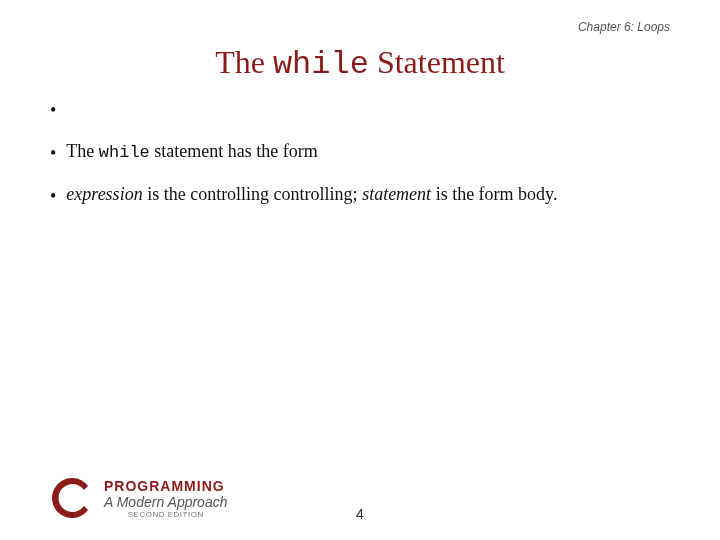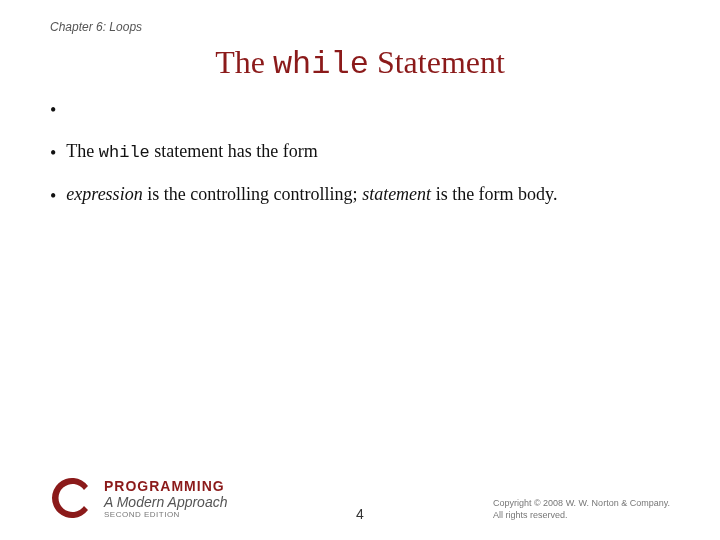--- a/index.html
+++ b/index.html
@@ -19,20 +19,21 @@
       padding: 20px 50px 20px 50px;
       position: relative;
     }
 
     .chapter-label {
       font-family: Arial, sans-serif;
       font-size: 12px;
       color: #555;
       font-style: italic;
       margin-bottom: 10px;
+      text-align: right;
     }
 
     .slide-title {
       text-align: center;
       font-size: 32px;
       font-weight: normal;
       color: #8b1a1a;
       margin-bottom: 12px;
       font-family: Georgia, serif;
     }
@@ -144,20 +145,21 @@
       color: #555;
       font-style: italic;
     }
 
     .logo-edition {
       font-family: Arial, sans-serif;
       font-size: 8px;
       color: #777;
       letter-spacing: 0.5px;
       text-transform: uppercase;
+      text-align: center;
     }
 
     .page-number {
       font-family: Arial, sans-serif;
       font-size: 14px;
       color: #333;
     }
 
     .copyright {
       position: absolute;
@@ -218,20 +220,16 @@
       </div>
       <div class="logo-text">
         <span class="logo-prog">PROGRAMMING</span>
         <span class="logo-sub">A Modern Approach</span>
         <span class="logo-edition">SECOND EDITION</span>
       </div>
     </div>
 
     <div class="page-number">4</div>
 
-    <div class="copyright">
-      <div>Copyright © 2008 W. W. Norton &amp; Company.</div>
-      <div>All rights reserved.</div>
-    </div>
 
   </div>
 
 </div>
 
 </body></html>

